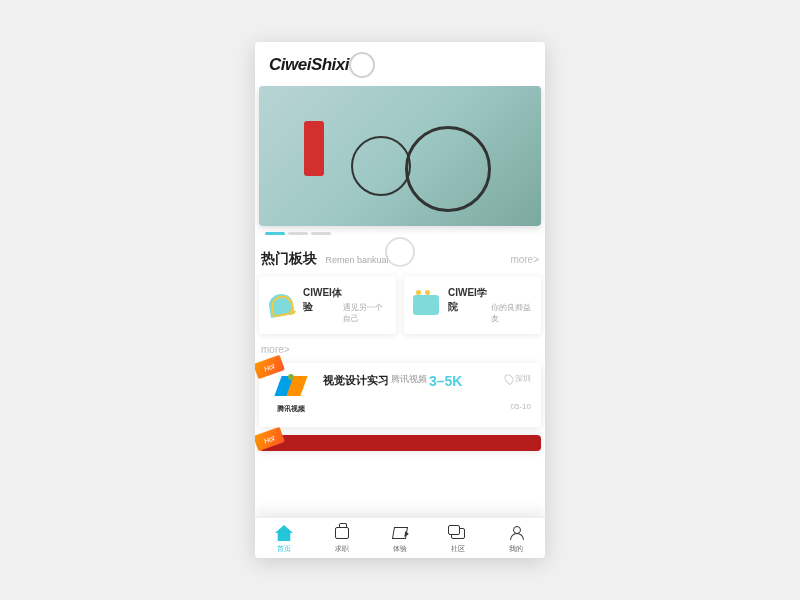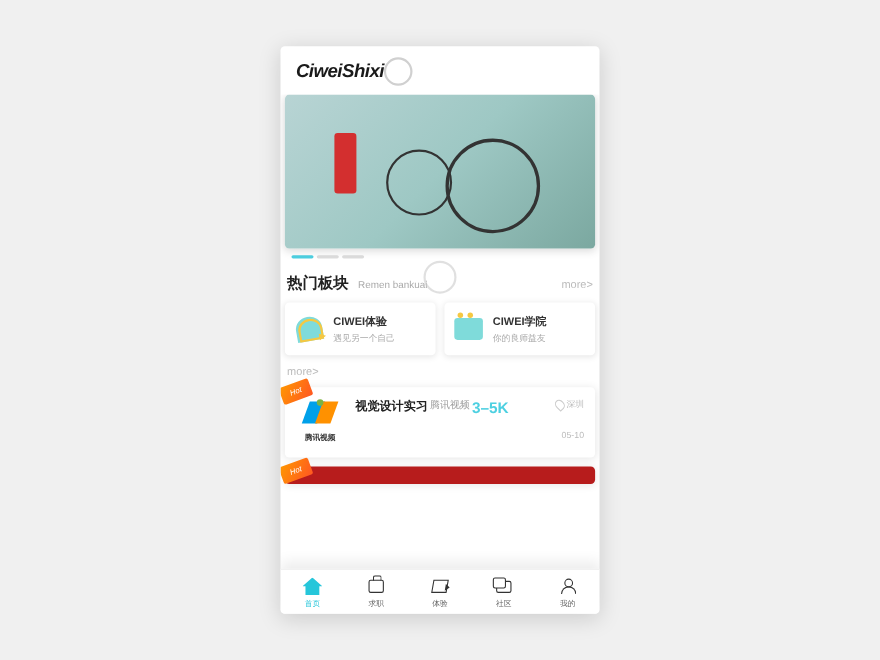--- a/index.html
+++ b/index.html
@@ -24,23 +24,23 @@
 .more{font-size:10px;color:#bbb}
 .cards{display:flex;gap:8px}
 .card{flex:1;background:#fff;border-radius:4px;box-shadow:0 1px 6px rgba(0,0,0,0.1);padding:10px 8px;display:flex;align-items:center;gap:8px}
 .card-icon{width:28px;height:28px;flex-shrink:0;display:flex;align-items:center;justify-content:center}
 .heart{width:24px;height:22px;background:#7fdbda;border-radius:50% 50% 0 0;transform:rotate(-10deg);position:relative}
 .heart::before{content:"";position:absolute;left:2px;top:2px;width:18px;height:16px;border:2px solid #f5c842;border-radius:50% 50% 0 0}
 .heart::after{content:"▶";position:absolute;bottom:-2px;right:-2px;color:#f5c842;font-size:8px}
 .cam{width:26px;height:20px;background:#7fdbda;border-radius:3px;position:relative}
 .cam::before{content:"";position:absolute;top:-5px;left:3px;width:5px;height:5px;background:#f5c842;border-radius:50%}
 .cam::after{content:"";position:absolute;top:-5px;left:12px;width:5px;height:5px;background:#f5c842;border-radius:50%}
-.card-text{display:flex;flex-direction:column}
+.card-text{display:flex;flex-direction:row}
 .card-title{font-size:10px;font-weight:600;color:#333}
-.card-desc{font-size:8px;color:#aaa;margin-top:3px}
+.card-desc{font-size:8px;color:#aaa;margin-top:16px}
 .job-card{background:#fff;border-radius:4px;box-shadow:0 1px 8px rgba(0,0,0,0.1);padding:10px;display:flex;gap:10px;position:relative;margin-bottom:8px}
 .job-badge{position:absolute;left:-4px;top:-4px;width:28px;height:16px;background:linear-gradient(135deg,#ff9800,#ff5722);border-radius:2px;transform:rotate(-20deg);font-size:7px;color:#fff;display:flex;align-items:center;justify-content:center;font-style:italic}
 .job-logo{width:44px;height:44px;display:flex;flex-direction:column;align-items:center;justify-content:center;flex-shrink:0}
 .tencent{width:30px;height:26px;position:relative}
 .tencent::before{content:"";position:absolute;width:14px;height:20px;background:#00a0e9;transform:skewX(-20deg);left:2px}
 .tencent::after{content:"";position:absolute;width:14px;height:20px;background:#ff9100;transform:skewX(-20deg);right:2px}
 .tencent-dot{position:absolute;width:6px;height:6px;background:#7cb342;border-radius:50%;top:-2px;left:50%;transform:translateX(-50%);z-index:2}
 .job-logo-text{font-size:7px;color:#333;font-weight:600;margin-top:2px}
 .job-info{flex:1;display:flex;flex-direction:row;gap:2px}
 .job-title{font-size:11px;font-weight:600;color:#222}

